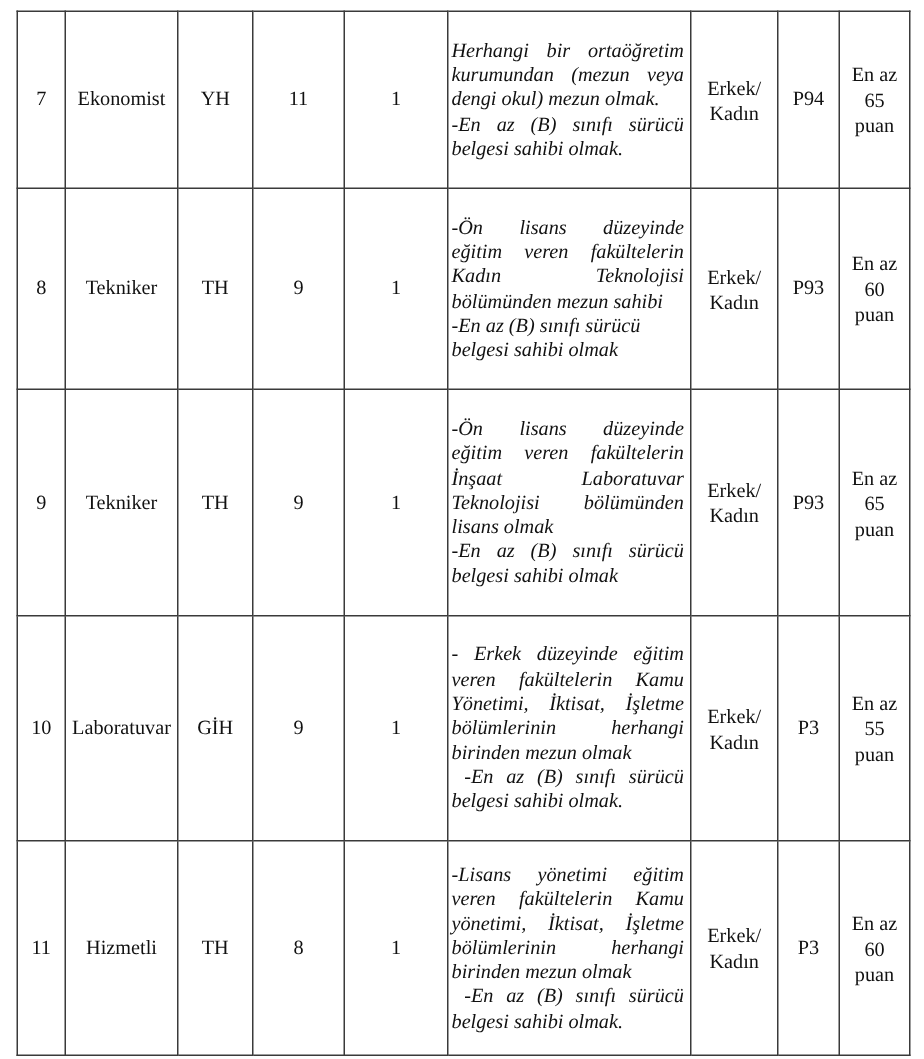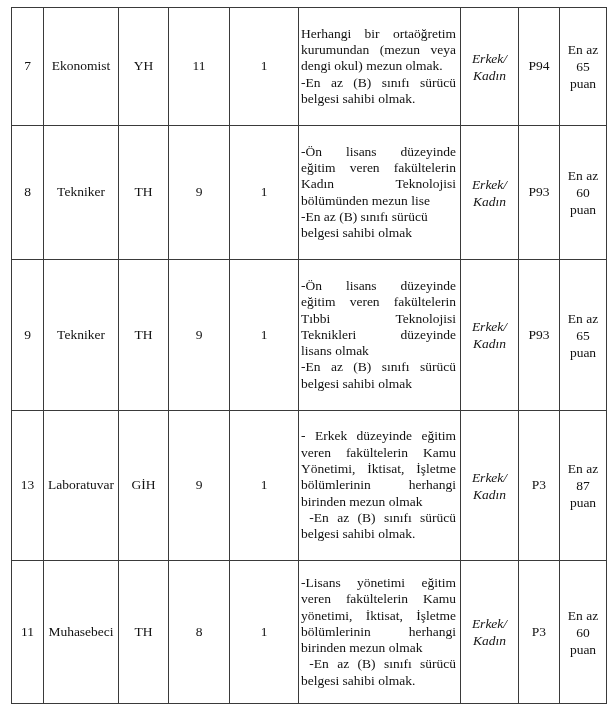--- a/index.html
+++ b/index.html
@@ -7,25 +7,25 @@
          font-family: "Liberation Serif", "DejaVu Serif", serif; color: #111; }
   table.staff {
     position: absolute; left: 11px; top: 7px;
     border-collapse: collapse; table-layout: fixed;
     font-size: 13.5px; line-height: 16.3px;
   }
   table.staff td {
     border: 1.5px solid #3a3a3a;
     padding: 0; vertical-align: middle; text-align: center;
   }
-  td.desc { text-align: justify; padding: 0 4px 0 2px !important; }
+  td.desc { text-align: justify; padding: 0 4px 0 2px !important; font-style: italic; }
   td.desc div.line { text-align: justify; text-align-last: justify; }
   td.desc div.line.last { text-align-last: left; }
   td.score { line-height: 17px; }
-  td.gender { line-height: 17px; font-style: italic; }
+  td.gender { line-height: 17px; }
 </style>
 </head>
 <body>
 
 <table class="staff">
   <colgroup>
     <col style="width:32px">
       <col style="width:75px">
       <col style="width:50px">
       <col style="width:61px">
@@ -63,21 +63,21 @@
     <tr style="height:134px">
       <td>8</td>
       <td>Tekniker</td>
       <td>TH</td>
       <td>9</td>
       <td>1</td>
       <td class="desc">
         <div class="line">-Ön lisans düzeyinde</div>
         <div class="line">eğitim veren fakültelerin</div>
         <div class="line">Kadın Teknolojisi</div>
-        <div class="line last">bölümünden mezun lise</div>
+        <div class="line last">bölümünden mezun sahibi</div>
         <div class="line last">-En az (B) sınıfı sürücü</div>
         <div class="line last">belgesi sahibi olmak</div>
       </td>
       <td class="gender">
         <div>Erkek/</div>
         <div>Kadın</div>
       </td>
       <td>P93</td>
       <td class="score">
         <div>En az</div>
@@ -87,66 +87,66 @@
     </tr>
     <tr style="height:151px">
       <td>9</td>
       <td>Tekniker</td>
       <td>TH</td>
       <td>9</td>
       <td>1</td>
       <td class="desc">
         <div class="line">-Ön lisans düzeyinde</div>
         <div class="line">eğitim veren fakültelerin</div>
-        <div class="line">Tıbbi Teknolojisi</div>
-        <div class="line">Teknikleri düzeyinde</div>
+        <div class="line">İnşaat Laboratuvar</div>
+        <div class="line">Teknolojisi bölümünden</div>
         <div class="line last">lisans olmak</div>
         <div class="line">-En az (B) sınıfı sürücü</div>
         <div class="line last">belgesi sahibi olmak</div>
       </td>
       <td class="gender">
         <div>Erkek/</div>
         <div>Kadın</div>
       </td>
       <td>P93</td>
       <td class="score">
         <div>En az</div>
         <div>65</div>
         <div>puan</div>
       </td>
     </tr>
     <tr style="height:150px">
-      <td>13</td>
+      <td>10</td>
       <td>Laboratuvar</td>
       <td>GİH</td>
       <td>9</td>
       <td>1</td>
       <td class="desc">
         <div class="line">- Erkek düzeyinde eğitim</div>
         <div class="line">veren fakültelerin Kamu</div>
         <div class="line">Yönetimi, İktisat, İşletme</div>
         <div class="line">bölümlerinin herhangi</div>
         <div class="line last">birinden mezun olmak</div>
         <div class="line" style="white-space:pre"> -En az (B) sınıfı sürücü</div>
         <div class="line last">belgesi sahibi olmak.</div>
       </td>
       <td class="gender">
         <div>Erkek/</div>
         <div>Kadın</div>
       </td>
       <td>P3</td>
       <td class="score">
         <div>En az</div>
-        <div>87</div>
+        <div>55</div>
         <div>puan</div>
       </td>
     </tr>
     <tr style="height:143px">
       <td>11</td>
-      <td>Muhasebeci</td>
+      <td>Hizmetli</td>
       <td>TH</td>
       <td>8</td>
       <td>1</td>
       <td class="desc">
         <div class="line">-Lisans yönetimi eğitim</div>
         <div class="line">veren fakültelerin Kamu</div>
         <div class="line">yönetimi, İktisat, İşletme</div>
         <div class="line">bölümlerinin herhangi</div>
         <div class="line last">birinden mezun olmak</div>
         <div class="line" style="white-space:pre"> -En az (B) sınıfı sürücü</div>

